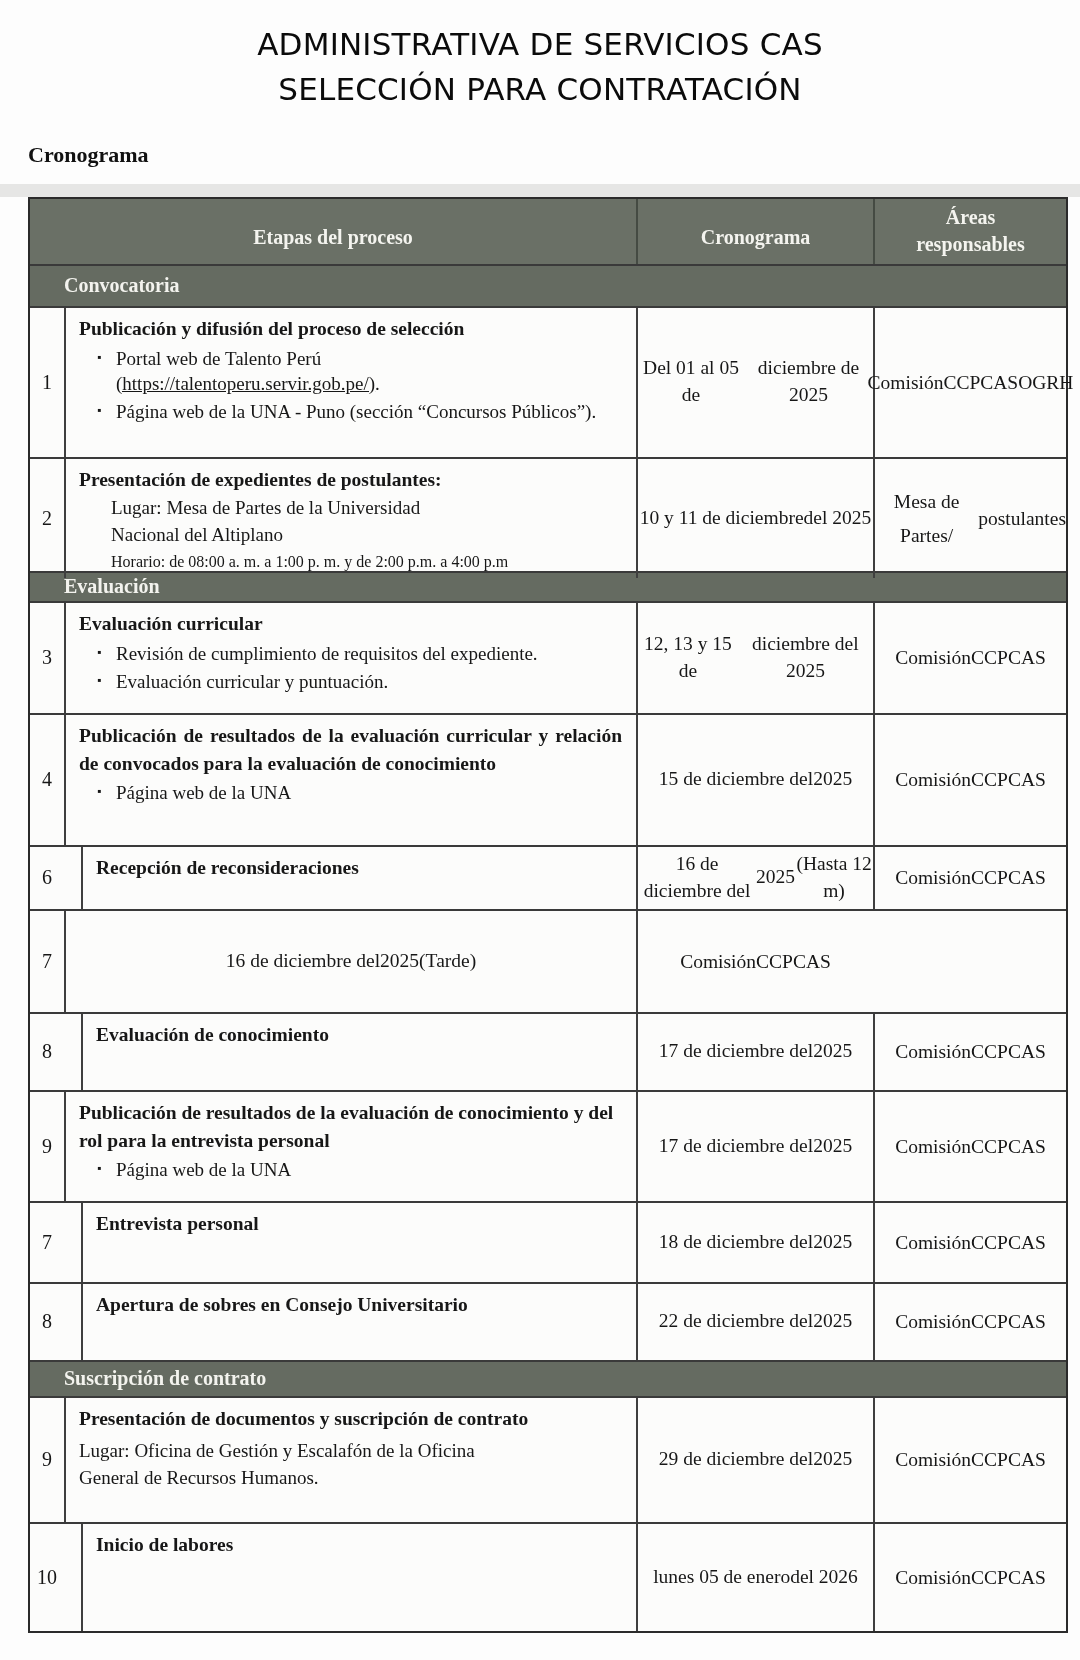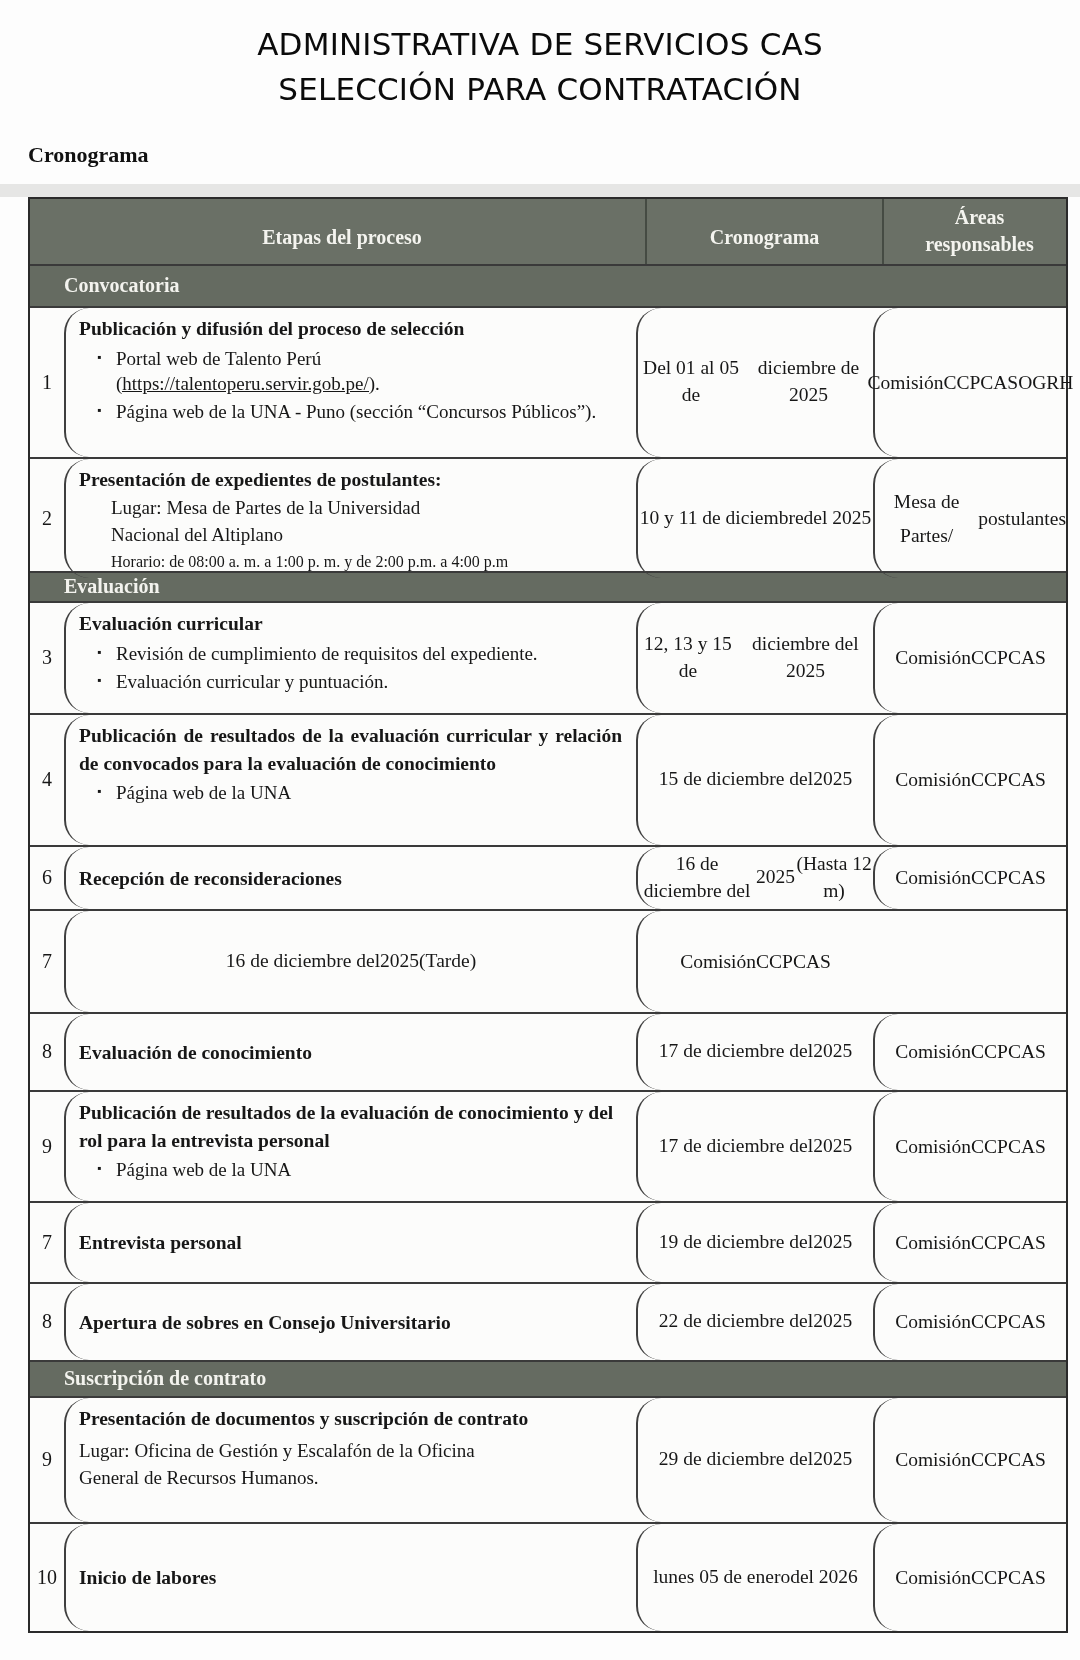--- a/index.html
+++ b/index.html
@@ -35,21 +35,21 @@
     margin-left:28px;
     border:2px solid #2b2b2b;
     background:#fcfcfb;
     box-sizing:border-box;
   }
   .trow{
     display:grid;
     box-sizing:border-box;
     border-top:2px solid #3a3a3a;
   }
-  .trow.first{border-top:none;padding-left:9px;}
+  .trow.first{border-top:none;}
   .header-row{
     grid-template-columns:606px 237px 193px;
     background:#6a7066;
     color:#f4f4ef;
     font-weight:bold;
     font-size:20px;
     text-align:center;
     height:65px;
   }
   .header-row .hc{
@@ -69,32 +69,31 @@
     font-size:20px;
     padding-left:34px;
     box-sizing:border-box;
   }
   .item-row{
     grid-template-columns:34px 572px 237px 193px;
   }
   .cell{
     box-sizing:border-box;
     overflow:visible;
-    border-radius:25px;
   }
   .cell + .cell{border-left:2px solid #3f3f3f;}
   .num-cell{
     display:flex;align-items:center;justify-content:center;
     font-size:20px;
   }
   .etapas-cell{
     display:flex;flex-direction:column;
     padding:7px 14px 6px 13px;
   }
-  .etapas-cell.center{justify-content:center;}
+  .etapas-cell.center{margin-left:17px;}
   .etapa-title{
     font-weight:bold;
     font-size:19.5px;
     line-height:1.42;
   }
   .etapa-title.justify{text-align:justify;}
   .li{
     display:flex;
     font-size:19px;
     line-height:1.32;
@@ -295,21 +294,21 @@
           <div>Comisión</div>
           <div>CCPCAS</div>
         </div>
       </div>
       <div class="trow item-row" style="height: 81px;">
         <div class="cell num-cell">7</div>
         <div class="cell etapas-cell center">
           <div class="etapa-title">Entrevista personal</div>
         </div>
         <div class="cell cron-cell">
-          <div>19 de diciembre del</div>
+          <div>18 de diciembre del</div>
           <div>2025</div>
         </div>
         <div class="cell areas-cell">
           <div>Comisión</div>
           <div>CCPCAS</div>
         </div>
       </div>
       <div class="trow item-row" style="height: 78px;">
         <div class="cell num-cell">8</div>
         <div class="cell etapas-cell center">

